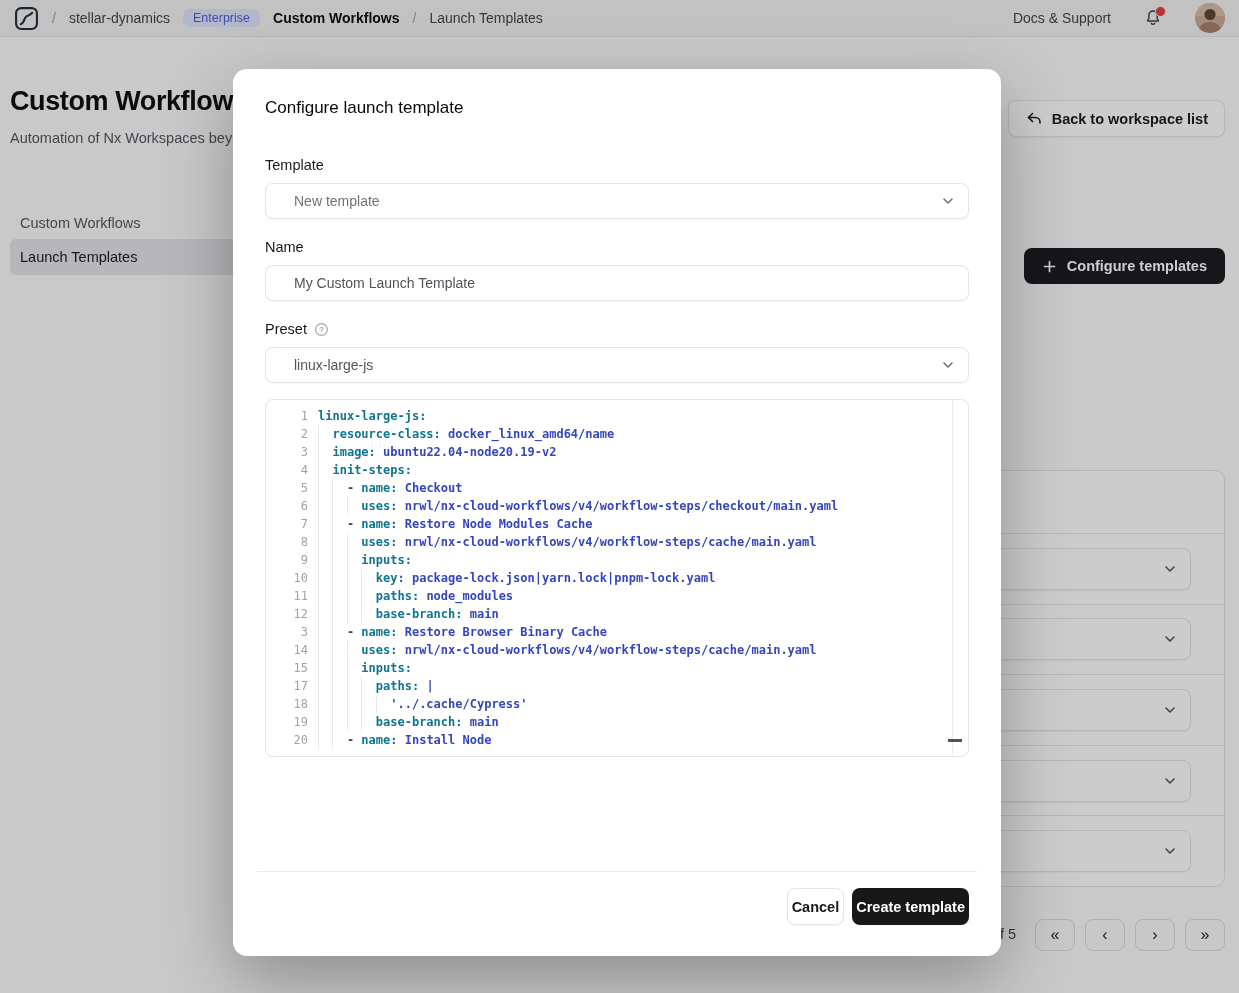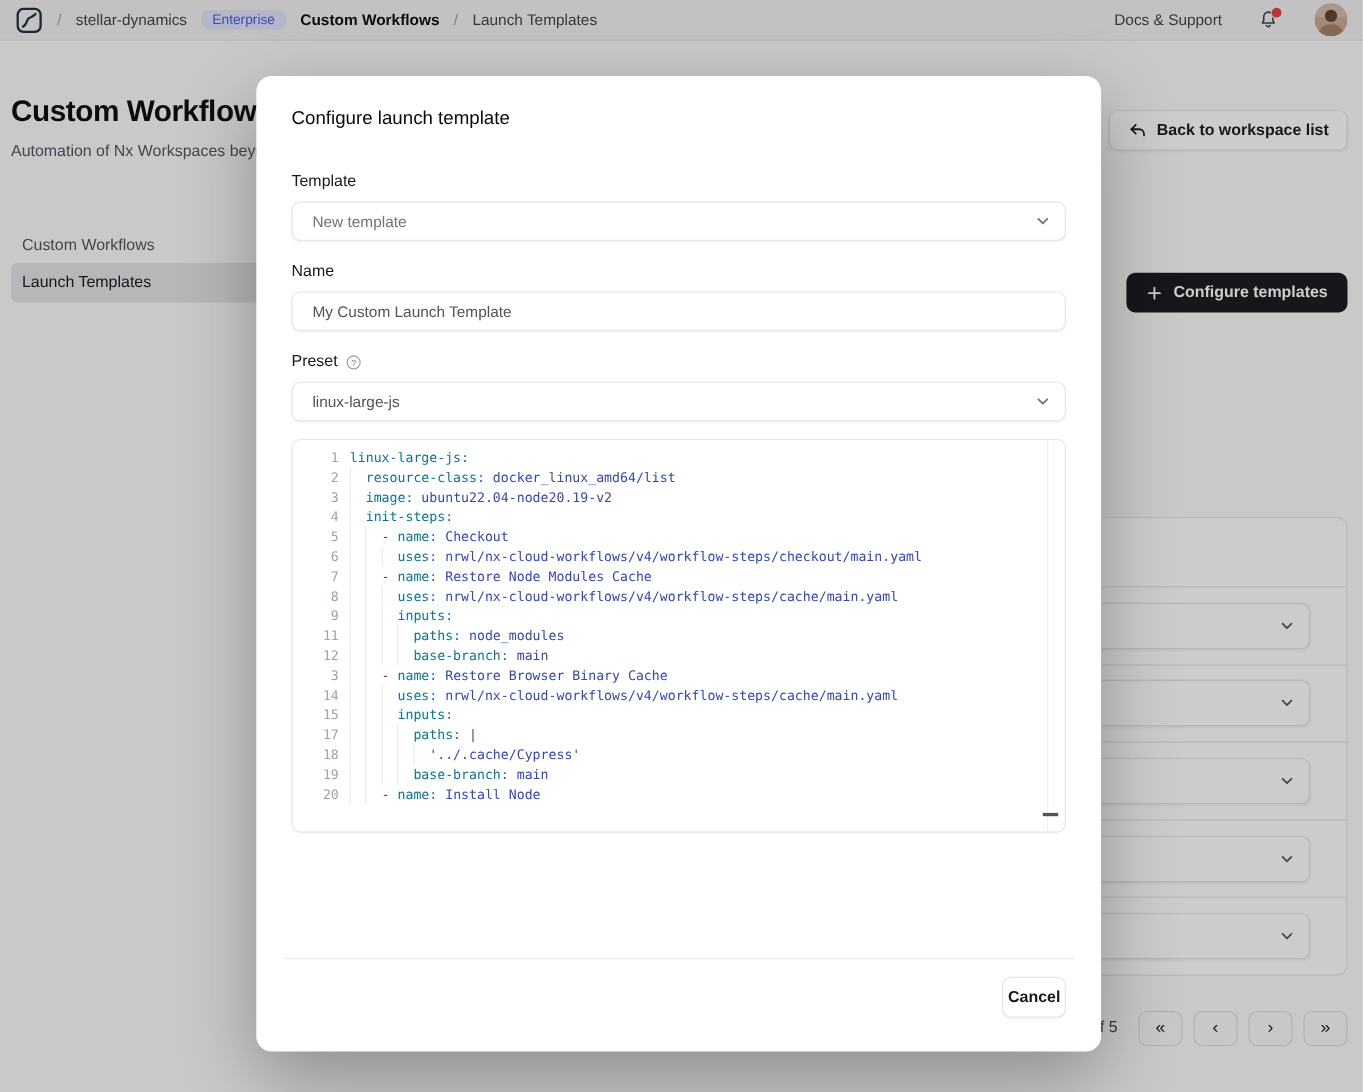--- a/index.html
+++ b/index.html
@@ -59,34 +59,34 @@
   
   .overlay{position:absolute;inset:0;background:rgba(24,24,27,.22);z-index:10;}
   .modal{position:absolute;left:233px;top:69px;width:768px;height:887px;background:#fff;
     border-radius:14px;z-index:20;box-shadow:0 24px 70px rgba(0,0,0,.30);
     padding:28px 32px;box-sizing:border-box;}
   .modal-title{font-size:17px;font-weight:400;color:#09090b;margin:0;height:22px;line-height:22px;}
   .field-label{margin-top:20px;height:17px;line-height:17px;font-size:14.5px;font-weight:500;
     color:#18181b;display:flex;align-items:center;gap:7px;}
   .field-label.first{margin-top:38px;}
   .select,.text-input{margin-top:9px;height:36px;border:1px solid #e4e4e7;border-radius:8px;
-    display:flex;align-items:center;padding:0 18px;font-size:14px;position:relative;
+    display:flex;align-items:center;padding:0 28px;font-size:14px;position:relative;
     box-sizing:border-box;box-shadow:0 1px 2px rgba(0,0,0,.04);background:#fff;}
   .select .chev{position:absolute;right:12px;top:50%;transform:translateY(-50%);line-height:0;}
   .muted{color:#71717a;}
   .val{color:#52525b;}
   
   .editor{margin-top:16px;height:358px;border:1px solid #e4e4e7;border-radius:8px;
     overflow:hidden;position:relative;box-sizing:border-box;padding-top:7px;
     font-family:"DejaVu Sans Mono",monospace;font-size:12px;line-height:18px;background:#fff;}
   .scroll-line{position:absolute;top:0;bottom:0;right:15px;width:1px;background:#ededf0;}
   .resizer{position:absolute;right:6px;bottom:14px;width:14px;height:3px;background:#52525b;}
   .line{display:flex;height:18px;}
   .ln{width:42px;text-align:right;color:#9ca3af;flex:none;user-select:none;}
-  .lc{margin-left:10px;position:relative;flex:1;white-space:pre;}
+  .lc{margin-left:10px;position:relative;flex:1;white-space:pre;font-weight:bold;}
   .lc i{position:absolute;top:0;bottom:0;width:1px;background:#e8e8ea;}
   .lc .k{color:#0f7490;}
   .lc .v{color:#3545bd;}
   .lc .d{color:#3f3f46;}
   
   .mod-divider{position:absolute;left:24px;right:24px;top:802px;height:1px;background:#e9e9ec;}
   .mod-footer{position:absolute;top:819px;right:32px;display:flex;gap:8px;}
   .btn{height:37px;padding:0 4px;border-radius:8px;font-size:14.5px;font-weight:600;
     font-family:inherit;display:flex;align-items:center;}
   .btn-cancel{background:#fff;border:1px solid #e4e4e7;color:#18181b;box-shadow:0 1px 2px rgba(0,0,0,.05);}
@@ -256,21 +256,21 @@
   </div>
 
   <div class="editor">
     <div>
         <div class="line">
           <div class="ln">1</div>
           <div class="lc"><span></span><span class="k">linux-large-js:</span></div>
         </div>
         <div class="line">
           <div class="ln">2</div>
-          <div class="lc"><i style="left: 0ch;"></i><span>  </span><span class="k">resource-class:</span><span class="v"> docker_linux_amd64/list</span></div>
+          <div class="lc"><i style="left: 0ch;"></i><span>  </span><span class="k">resource-class:</span><span class="v"> docker_linux_amd64/name</span></div>
         </div>
         <div class="line">
           <div class="ln">3</div>
           <div class="lc"><i style="left: 0ch;"></i><span>  </span><span class="k">image:</span><span class="v"> ubuntu22.04-node20.19-v2</span></div>
         </div>
         <div class="line">
           <div class="ln">4</div>
           <div class="lc"><i style="left: 0ch;"></i><span>  </span><span class="k">init-steps:</span></div>
         </div>
         <div class="line">
@@ -285,20 +285,24 @@
           <div class="ln">7</div>
           <div class="lc"><i style="left: 0ch;"></i><i style="left: 2ch;"></i><span>    </span><span class="d">- </span><span class="k">name:</span><span class="v"> Restore Node Modules Cache</span></div>
         </div>
         <div class="line">
           <div class="ln">8</div>
           <div class="lc"><i style="left: 0ch;"></i><i style="left: 2ch;"></i><i style="left: 4ch;"></i><span>      </span><span class="k">uses:</span><span class="v"> nrwl/nx-cloud-workflows/v4/workflow-steps/cache/main.yaml</span></div>
         </div>
         <div class="line">
           <div class="ln">9</div>
           <div class="lc"><i style="left: 0ch;"></i><i style="left: 2ch;"></i><i style="left: 4ch;"></i><span>      </span><span class="k">inputs:</span></div>
+        </div>
+        <div class="line">
+          <div class="ln">10</div>
+          <div class="lc"><i style="left: 0ch;"></i><i style="left: 2ch;"></i><i style="left: 4ch;"></i><i style="left: 6ch;"></i><span>        </span><span class="k">key:</span><span class="v"> package-lock.json|yarn.lock|pnpm-lock.yaml</span></div>
         </div>
         <div class="line">
           <div class="ln">11</div>
           <div class="lc"><i style="left: 0ch;"></i><i style="left: 2ch;"></i><i style="left: 4ch;"></i><i style="left: 6ch;"></i><span>        </span><span class="k">paths:</span><span class="v"> node_modules</span></div>
         </div>
         <div class="line">
           <div class="ln">12</div>
           <div class="lc"><i style="left: 0ch;"></i><i style="left: 2ch;"></i><i style="left: 4ch;"></i><i style="left: 6ch;"></i><span>        </span><span class="k">base-branch:</span><span class="v"> main</span></div>
         </div>
         <div class="line">
@@ -330,14 +334,15 @@
           <div class="lc"><i style="left: 0ch;"></i><i style="left: 2ch;"></i><span>    </span><span class="d">- </span><span class="k">name:</span><span class="v"> Install Node</span></div>
         </div>
       </div>
     <div class="scroll-line"></div>
     <div class="resizer"></div>
   </div>
 
   <div class="mod-divider"></div>
   <div class="mod-footer">
     <button class="btn btn-cancel">Cancel</button>
+    <button class="btn btn-create">Create template</button>
   </div>
 </div>
 
 </body></html>

